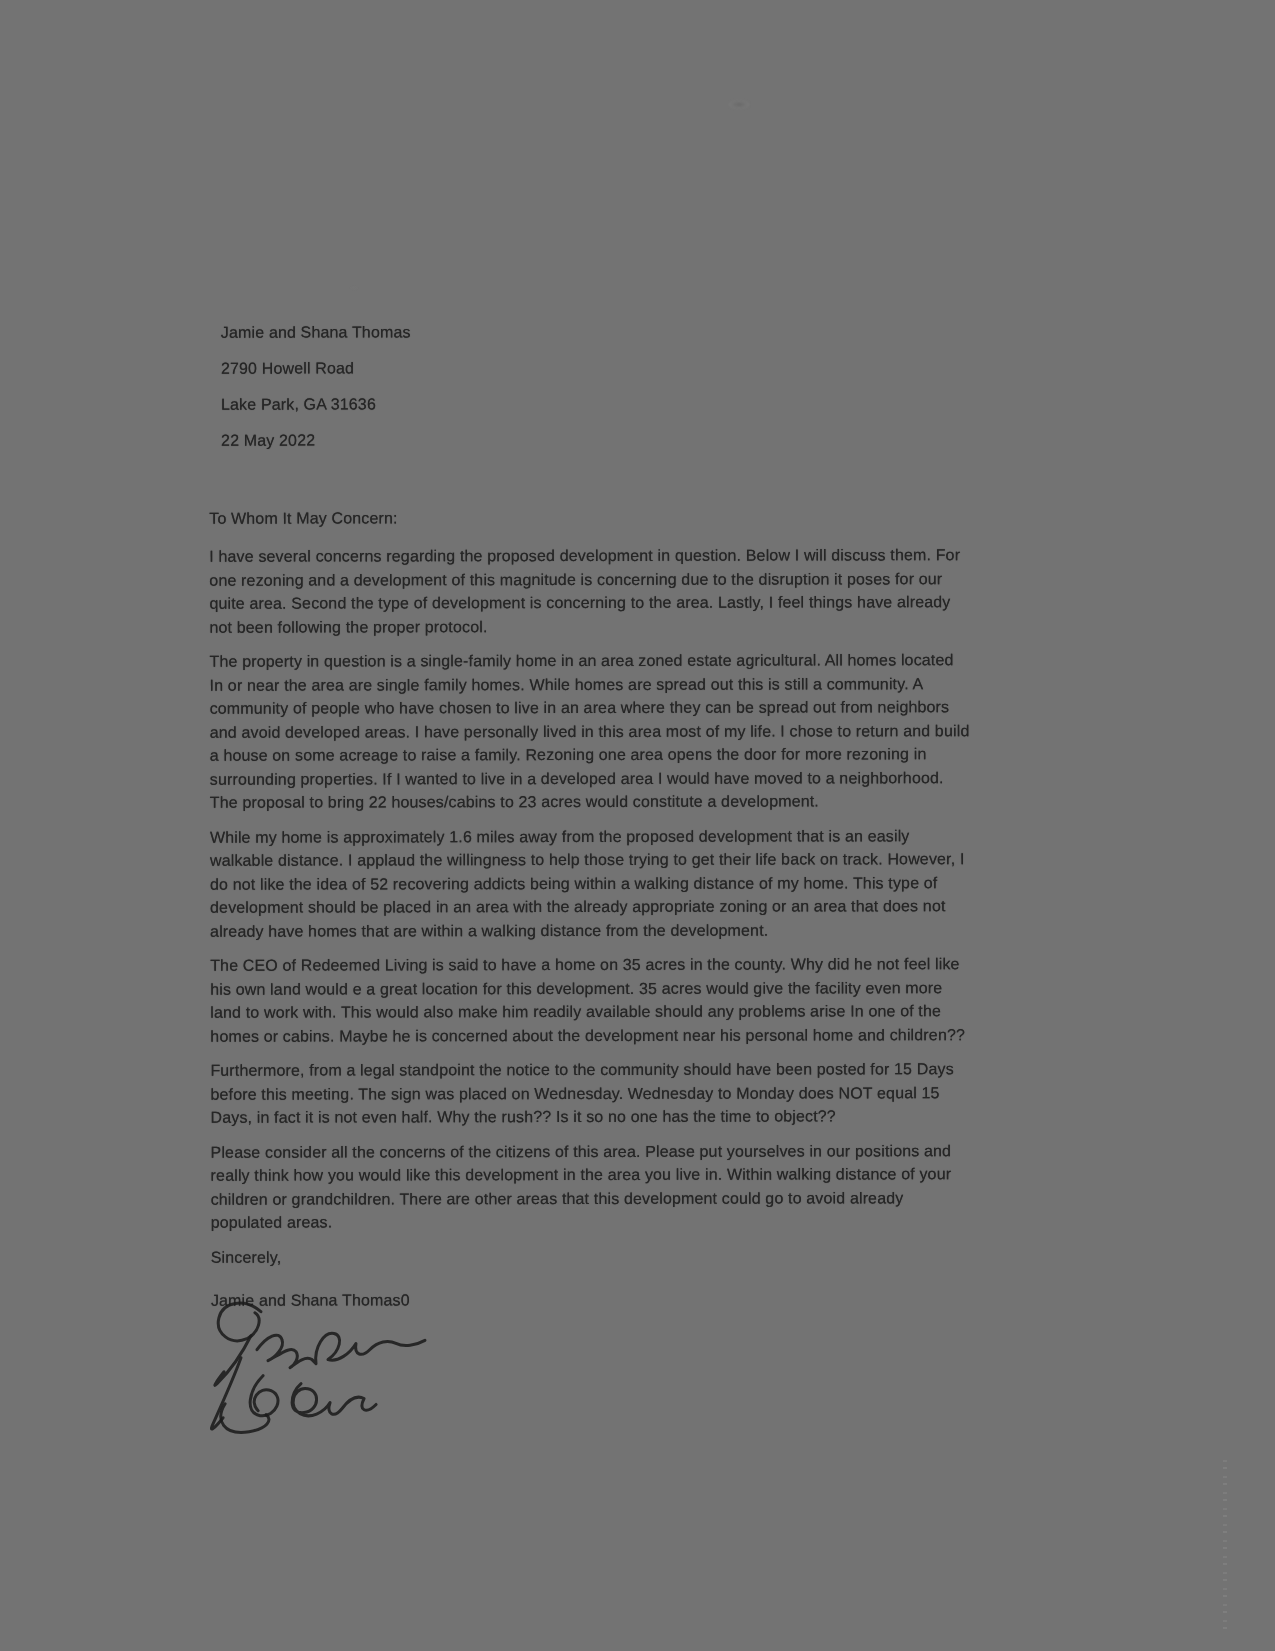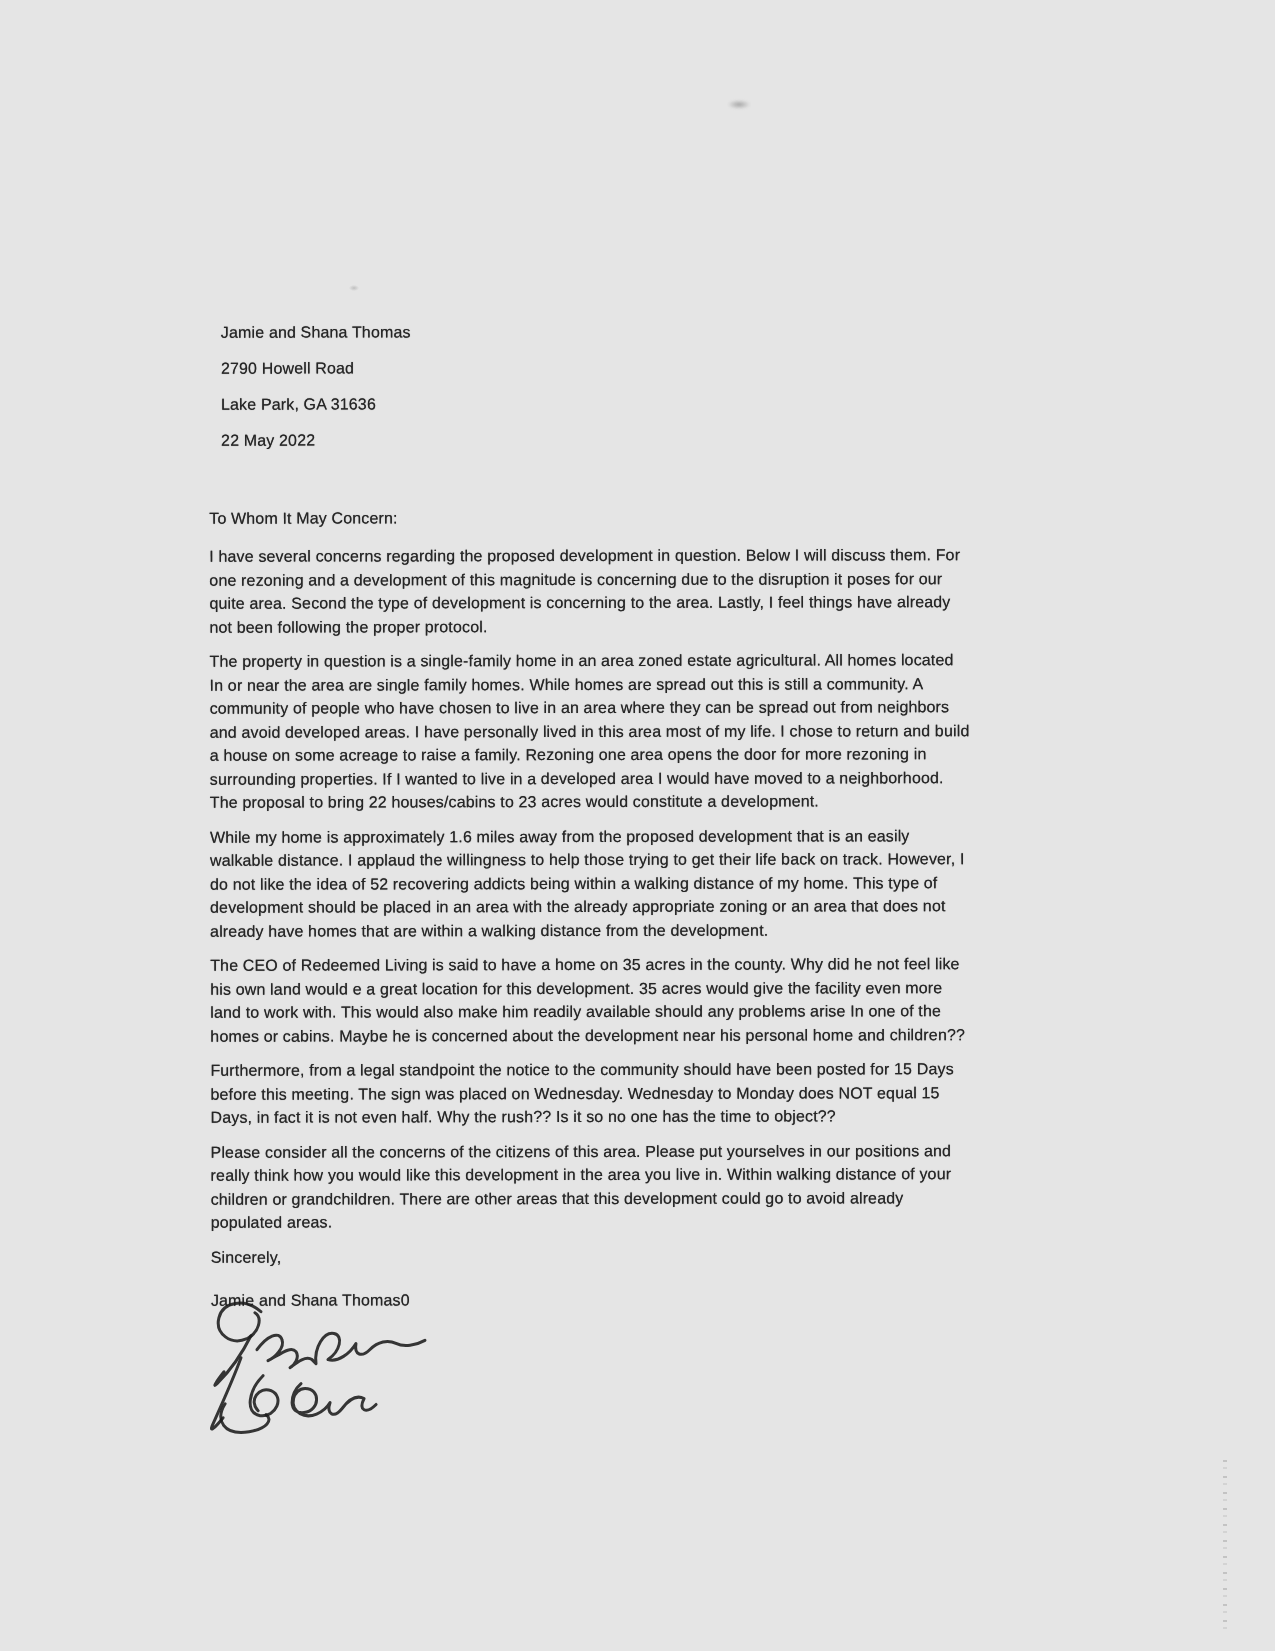--- a/index.html
+++ b/index.html
@@ -10,21 +10,21 @@
   body {
     width: 1275px;
     height: 1651px;
     position: relative;
     overflow: hidden;
     font-family: "Liberation Sans", sans-serif;
   }
   .page {
     position: absolute;
     inset: 0;
-    background: #e5e5e5;
+    background: #737373;
   }
   .letter {
     position: absolute;
     left: 210px;
     top: 320px;
     width: 760px;
     color: #262626;
     font-size: 16px;
     letter-spacing: 0.15px;
     text-shadow: 0 0 0.7px rgba(30,30,30,0.75);

